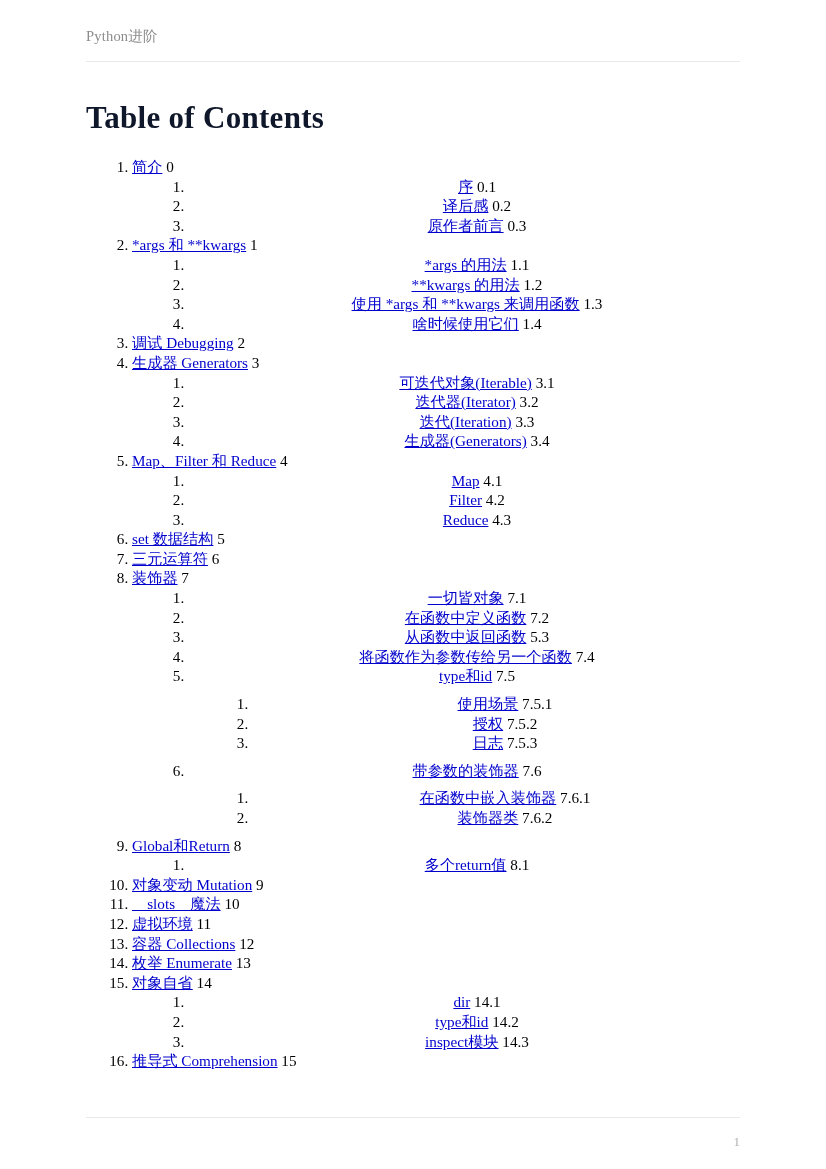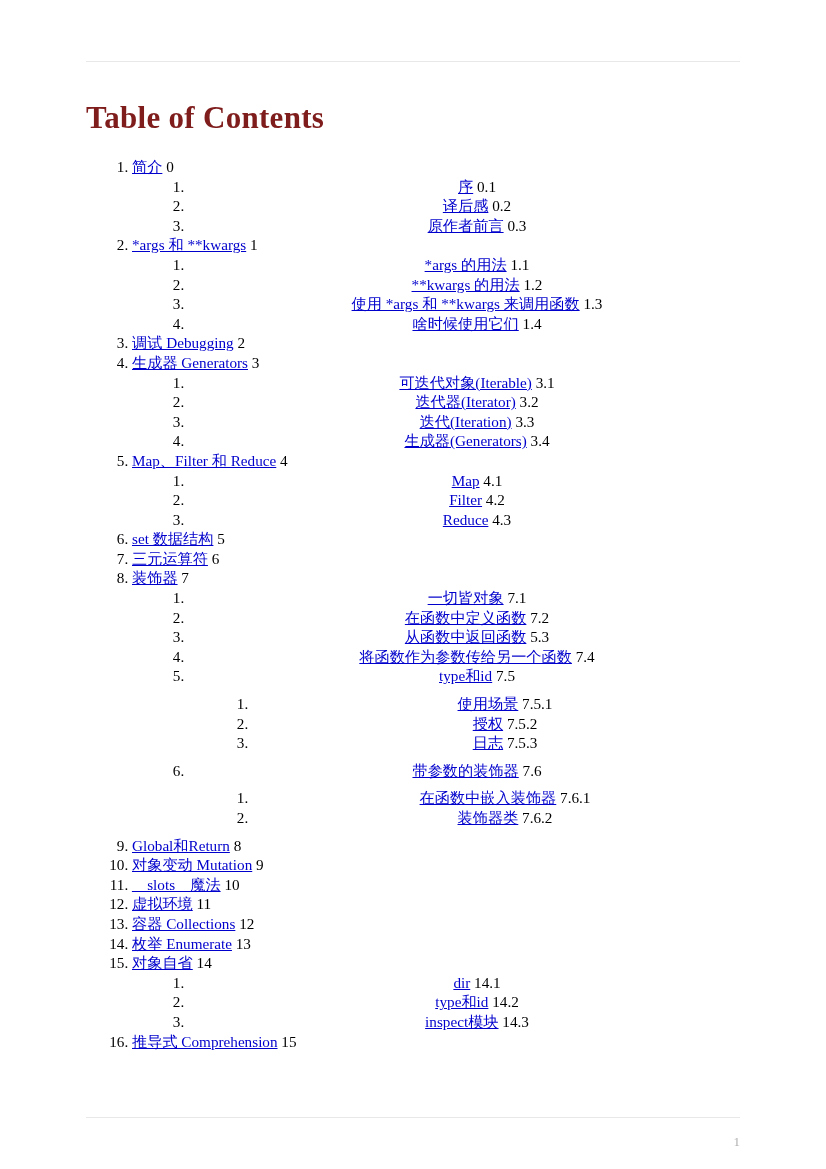--- a/index.html
+++ b/index.html
@@ -66,21 +66,21 @@
     font-family: "Liberation Serif", "DejaVu Serif", serif;
   }
 
   
   .doc-title {
     position: absolute;
     left: 86px;
     top: 100px;
     font-size: 31px;
     font-weight: bold;
-    color: #7f1d1d;
+    color: #0f172a;
     letter-spacing: 0.3px;
     font-family: "Liberation Serif", "DejaVu Serif", serif;
     white-space: nowrap;
   }
 
   
   .toc {
     position: absolute;
     left: 86px;
     top: 157px;
@@ -126,20 +126,23 @@
   .secnum {
     color: #000000;
     font-family: "Liberation Serif", "DejaVu Serif", serif;
   }
 </style>
 </head>
 <body>
 
 <div class="page">
 
+  <div class="header">
+    <div class="header-title">Python进阶</div>
+  </div>
   <div class="rule-top"></div>
 
   <div class="doc-title">Table of Contents</div>
 
   <div class="toc">
     <ol class="lvl1">
         <li><a class="toc-link" href="#">简介</a> <span class="secnum">0</span><ol class="lvl2">
             <li><a class="toc-link" href="#">序</a> <span class="secnum">0.1</span></li>
             <li><a class="toc-link" href="#">译后感</a> <span class="secnum">0.2</span></li>
             <li><a class="toc-link" href="#">原作者前言</a> <span class="secnum">0.3</span></li>
@@ -172,21 +175,23 @@
             <li><a class="toc-link" href="#">type和id</a> <span class="secnum">7.5</span><ol class="lvl3">
                 <li><a class="toc-link" href="#">使用场景</a> <span class="secnum">7.5.1</span></li>
                 <li><a class="toc-link" href="#">授权</a> <span class="secnum">7.5.2</span></li>
                 <li><a class="toc-link" href="#">日志</a> <span class="secnum">7.5.3</span></li>
               </ol></li>
             <li><a class="toc-link" href="#">带参数的装饰器</a> <span class="secnum">7.6</span><ol class="lvl3">
                 <li><a class="toc-link" href="#">在函数中嵌入装饰器</a> <span class="secnum">7.6.1</span></li>
                 <li><a class="toc-link" href="#">装饰器类</a> <span class="secnum">7.6.2</span></li>
               </ol></li>
           </ol></li>
-        <li><a class="toc-link" href="#">Global和Return</a> <span class="secnum">8</span></li>
+        <li><a class="toc-link" href="#">Global和Return</a> <span class="secnum">8</span><ol class="lvl2">
+            <li><a class="toc-link" href="#">多个return值</a> <span class="secnum">8.1</span></li>
+          </ol></li>
         <li><a class="toc-link" href="#">对象变动 Mutation</a> <span class="secnum">9</span></li>
         <li><a class="toc-link" href="#">__slots__魔法</a> <span class="secnum">10</span></li>
         <li><a class="toc-link" href="#">虚拟环境</a> <span class="secnum">11</span></li>
         <li><a class="toc-link" href="#">容器 Collections</a> <span class="secnum">12</span></li>
         <li><a class="toc-link" href="#">枚举 Enumerate</a> <span class="secnum">13</span></li>
         <li><a class="toc-link" href="#">对象自省</a> <span class="secnum">14</span><ol class="lvl2">
             <li><a class="toc-link" href="#">dir</a> <span class="secnum">14.1</span></li>
             <li><a class="toc-link" href="#">type和id</a> <span class="secnum">14.2</span></li>
             <li><a class="toc-link" href="#">inspect模块</a> <span class="secnum">14.3</span></li>
           </ol></li>

